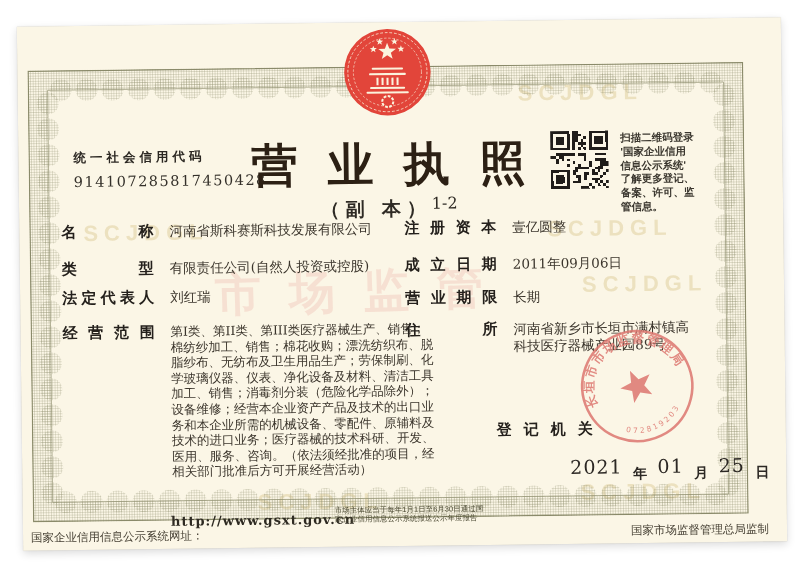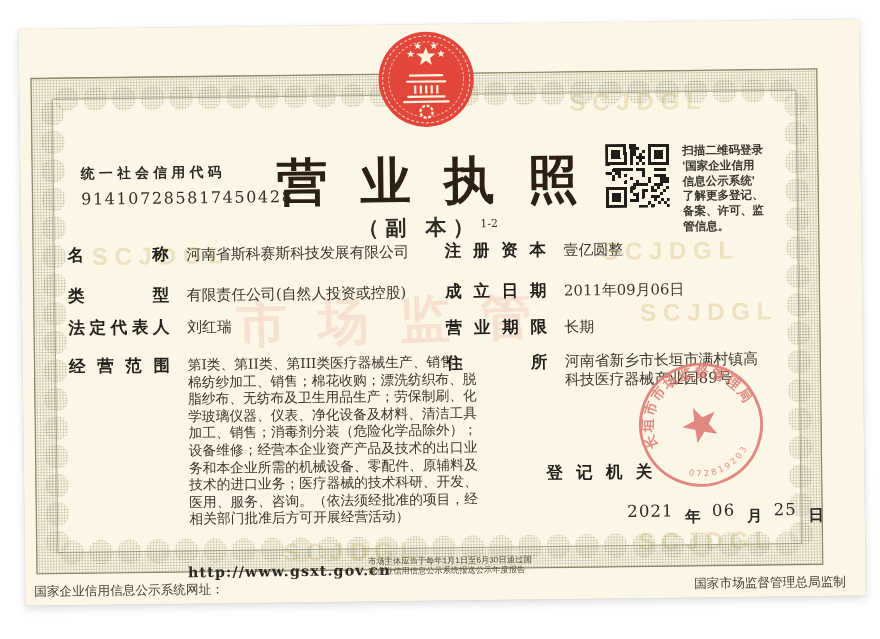--- a/index.html
+++ b/index.html
@@ -34,21 +34,21 @@
   .emblem{position:absolute;left:324px;top:4px;z-index:3;}
   .title{
     position:absolute;left:0;top:112px;width:740px;text-align:center;z-index:3;
     font-family:"DejaVu Serif",serif;font-weight:bold;font-size:46px;color:#2c2014;
   }
   .title span{letter-spacing:30px;margin-right:-30px;}
   .subtitle{
     position:absolute;left:0;top:172px;width:740px;text-align:center;z-index:3;
     font-size:19px;font-weight:bold;color:#2e2a24;letter-spacing:6px;
   }
-  .subtitle .copyno{font-size:10px;letter-spacing:0;vertical-align:6px;font-weight:normal;font-family:"DejaVu Serif",serif;}
+  .subtitle .copyno{font-size:16px;letter-spacing:0;vertical-align:6px;font-weight:normal;font-family:"DejaVu Serif",serif;}
   .qr{position:absolute;left:532px;top:111px;z-index:3;}
   .qr-text{
     position:absolute;left:602px;top:112px;width:104px;z-index:3;
     font-size:10.5px;line-height:13.8px;color:#3a362e;font-weight:bold;
   }
   
   .row{position:absolute;display:flex;z-index:3;}
   .flabel{
     width:92px;font-size:15px;font-weight:bold;color:#24201c;
     text-align:justify;text-align-last:justify;flex:0 0 auto;
@@ -59,21 +59,21 @@
   }
   .scope-lines div{height:15.6px;font-size:12.5px;color:#3b352c;font-family:"DejaVu Serif",serif;}
   .addr div{line-height:17px;}
   .registrar{
     position:absolute;left:475px;top:400px;width:96px;z-index:3;
     font-size:15px;font-weight:bold;color:#24201c;
     text-align:justify;text-align-last:justify;
   }
   .seal{position:absolute;left:550px;top:301px;z-index:4;opacity:.85;}
   .dateline{position:absolute;left:548px;top:441px;z-index:3;white-space:nowrap;color:#2c2824;}
-  .dateline .dnum{font-family:"DejaVu Serif",serif;font-size:15px;position:relative;top:-5px;letter-spacing:1px;}
+  .dateline .dnum{font-family:"DejaVu Serif",serif;font-size:19px;position:relative;top:-5px;letter-spacing:1px;}
   .dateline .dunit{font-size:14px;font-weight:bold;margin:0 6px;}
   
   .f-left{position:absolute;left:8px;top:504px;font-size:11.5px;color:#464034;z-index:3;}
   .f-url{position:absolute;left:148px;top:489px;font-size:13px;font-weight:bold;letter-spacing:1px;color:#2e2a22;z-index:3;font-family:"DejaVu Serif",serif;}
   .f-notice{position:absolute;left:312px;top:483px;z-index:3;font-size:7.5px;line-height:9px;color:#4c4a34;}
   .f-right{position:absolute;left:608px;top:504px;font-size:11.5px;color:#464034;z-index:3;}
 </style>
 </head>
 <body>
 
@@ -489,21 +489,21 @@
       </text>
       <text font-size="7.5" fill="#dd7770" letter-spacing="2.4" font-family="DejaVu Sans, sans-serif">
         <textPath href="#sealBot" startOffset="50%" text-anchor="middle">4107281920385</textPath>
       </text>
     </g>
   </svg>
 
   <div class="dateline">
     <span class="dnum">2021</span>
     <span class="dunit">年</span>
-    <span class="dnum">06</span>
+    <span class="dnum">01</span>
     <span class="dunit">月</span>
     <span class="dnum">25</span>
     <span class="dunit">日</span>
   </div>
 
   <div class="f-left">国家企业信用信息公示系统网址：</div>
   <div class="f-url">http://www.gsxt.gov.cn</div>
   <div class="f-notice">
     <div>市场主体应当于每年1月1日至6月30日通过国</div>
     <div>家企业信用信息公示系统报送公示年度报告</div>

